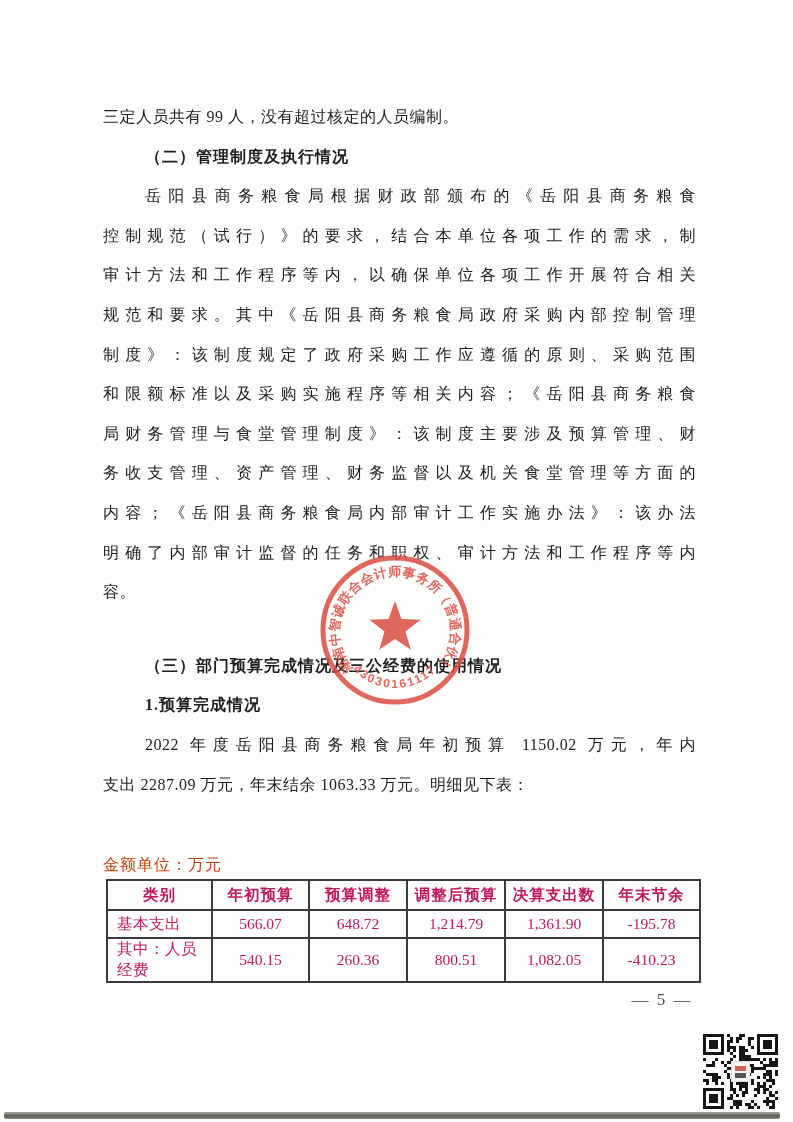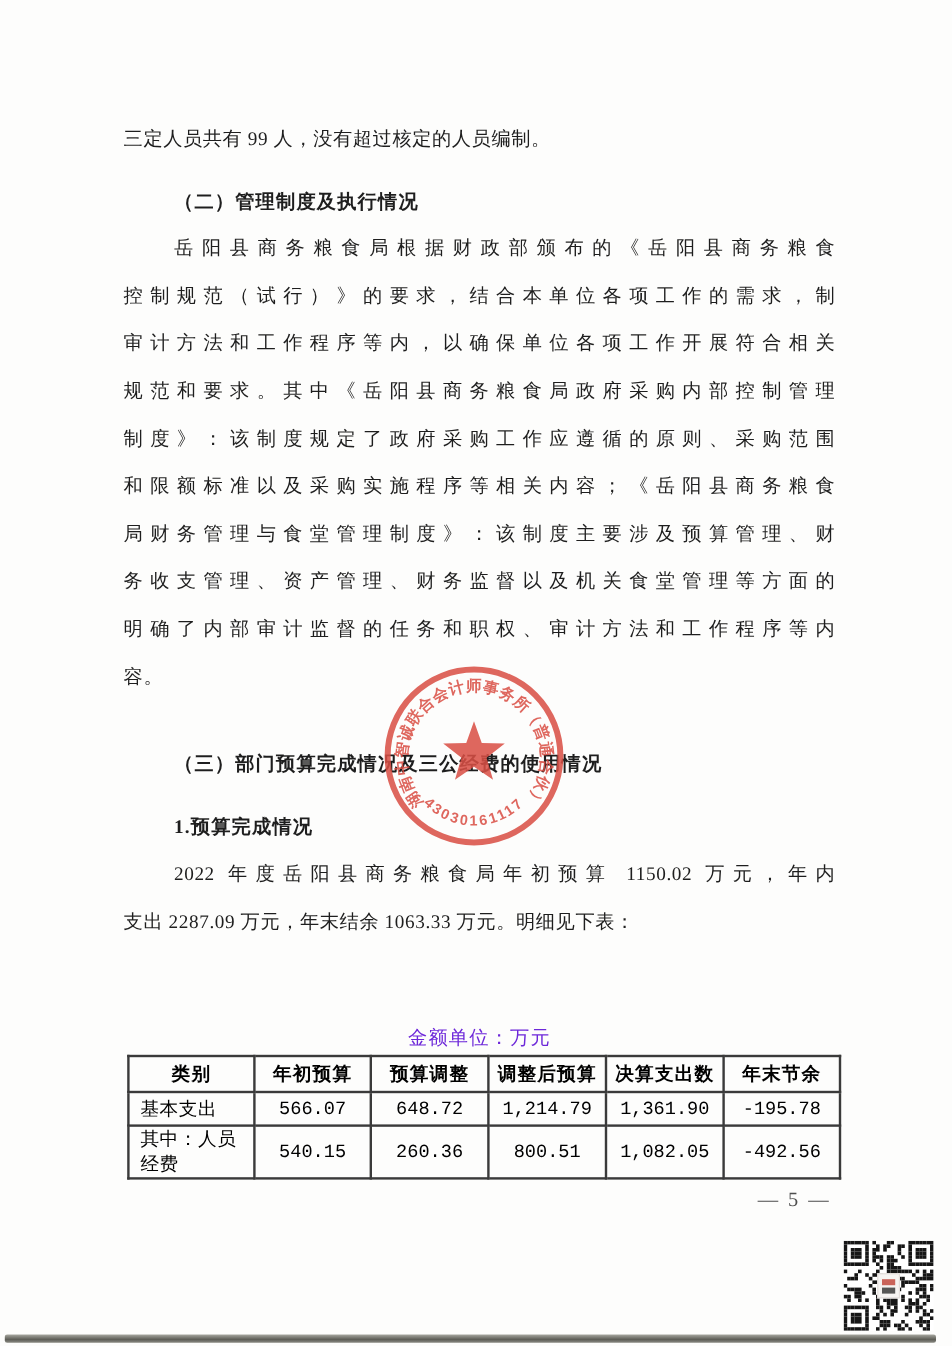--- a/index.html
+++ b/index.html
@@ -17,38 +17,38 @@
   .line {
     font-size:16px; line-height:39.6px; height:39.6px;
     white-space:nowrap; letter-spacing:0.5px;
   }
   .line.just {
     white-space:normal;
     text-align:justify; text-align-last:justify;
     -moz-text-align-last:justify;
   }
   .line.indent { padding-left:42px; }
-  .line.bold { font-weight:bold; letter-spacing:1px;margin-top:12px; }
+  .line.bold { font-weight:bold; letter-spacing:1px; }
   .line.gap-before { margin-top:34px; }
   .unit-label {
     position:absolute; left:103px; top:855px; width:593px;
-    text-align:center; font-size:16px; letter-spacing:1px; color:#6d28d9;
+    text-align:left; font-size:16px; letter-spacing:1px; color:#c2410c;
   }
   table.budget {
     position:absolute; left:106px; top:879px;
     border-collapse:collapse; table-layout:fixed; width:593px;
-    font-size:15.5px; color:#000000;
+    font-size:15.5px; color:#be185d;
   }
   table.budget th, table.budget td {
     border:2px solid #3a3a3a;
     text-align:center; vertical-align:middle;
     padding:0 4px; overflow:hidden;
   }
   table.budget th { font-weight:bold; height:30px; letter-spacing:1px; }
-  table.budget td { height:28px; font-family:Liberation Mono, monospace; }
+  table.budget td { height:28px; font-family:Liberation Serif, serif; }
   table.budget td.cat { text-align:left; padding-left:9px; letter-spacing:0.5px; }
   .page-number {
     position:absolute; left:612px; top:990px; width:100px;
     text-align:center; font-size:17px; color:#4e4e4e; letter-spacing:2px;
   }
   .stamp {
     position:absolute; left:315px; top:552px; width:160px; height:156px;
     opacity:0.86; pointer-events:none;
   }
   .qr-wrap {
@@ -75,20 +75,21 @@
   <div class="line">三定人员共有 99 人，没有超过核定的人员编制。</div>
   <div class="line bold indent">（二）管理制度及执行情况</div>
   <div class="line just indent">岳阳县商务粮食局根据财政部颁布的《岳阳县商务粮食</div>
   <div class="line just">控制规范（试行）》的要求，结合本单位各项工作的需求，制</div>
   <div class="line just">审计方法和工作程序等内，以确保单位各项工作开展符合相关</div>
   <div class="line just">规范和要求。其中《岳阳县商务粮食局政府采购内部控制管理</div>
   <div class="line just">制度》：该制度规定了政府采购工作应遵循的原则、采购范围</div>
   <div class="line just">和限额标准以及采购实施程序等相关内容；《岳阳县商务粮食</div>
   <div class="line just">局财务管理与食堂管理制度》：该制度主要涉及预算管理、财</div>
   <div class="line just">务收支管理、资产管理、财务监督以及机关食堂管理等方面的</div>
+  <div class="line just">内容；《岳阳县商务粮食局内部审计工作实施办法》：该办法</div>
   <div class="line just">明确了内部审计监督的任务和职权、审计方法和工作程序等内</div>
   <div class="line">容。</div>
   <div class="line bold indent gap-before">（三）部门预算完成情况及三公经费的使用情况</div>
   <div class="line bold indent">1.预算完成情况</div>
   <div class="line just indent">2022 年度岳阳县商务粮食局年初预算 1150.02 万元，年内</div>
   <div class="line">支出 2287.09 万元，年末结余 1063.33 万元。明细见下表：</div>
 </div>
 
 <div class="unit-label">金额单位：万元</div>
 
@@ -117,21 +118,21 @@
     <td>1,214.79</td>
     <td>1,361.90</td>
     <td>-195.78</td>
   </tr>
   <tr>
     <td class="cat">其中：人员经费</td>
     <td>540.15</td>
     <td>260.36</td>
     <td>800.51</td>
     <td>1,082.05</td>
-    <td>-492.56</td>
+    <td>-410.23</td>
   </tr>
 </tbody>
   </table>
 
 <svg class="stamp" viewBox="0 0 160 156" xmlns="http://www.w3.org/2000/svg">
   <defs>
     <path id="arcTop" d="M 40.4 119.6 A 56 56 0 1 1 119.6 119.6" fill="none"></path>
     <path id="arcBottom" d="M 29.8 107 A 58 58 0 0 0 130.2 107" fill="none"></path>
   </defs>
   <circle cx="80" cy="78" r="72" fill="none" stroke="#da4f45" stroke-width="5"></circle>

